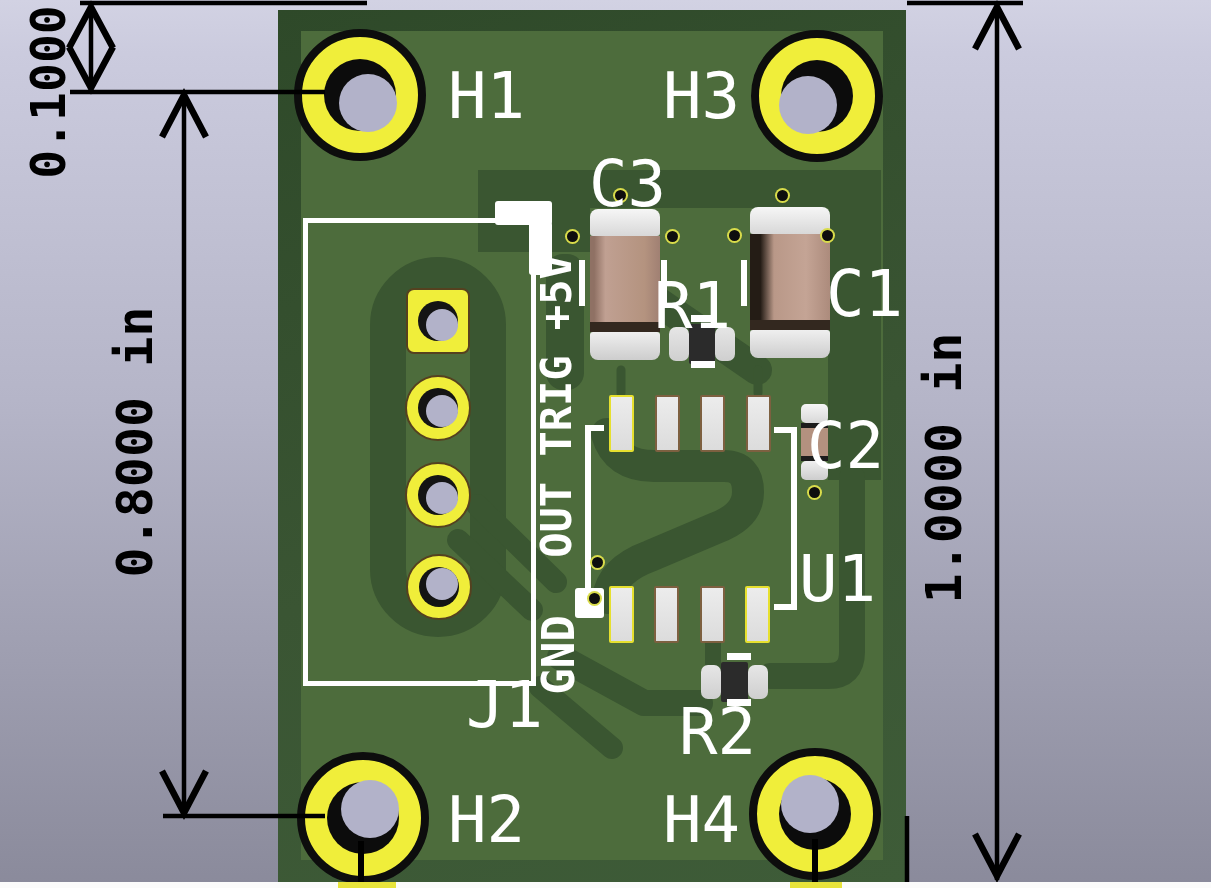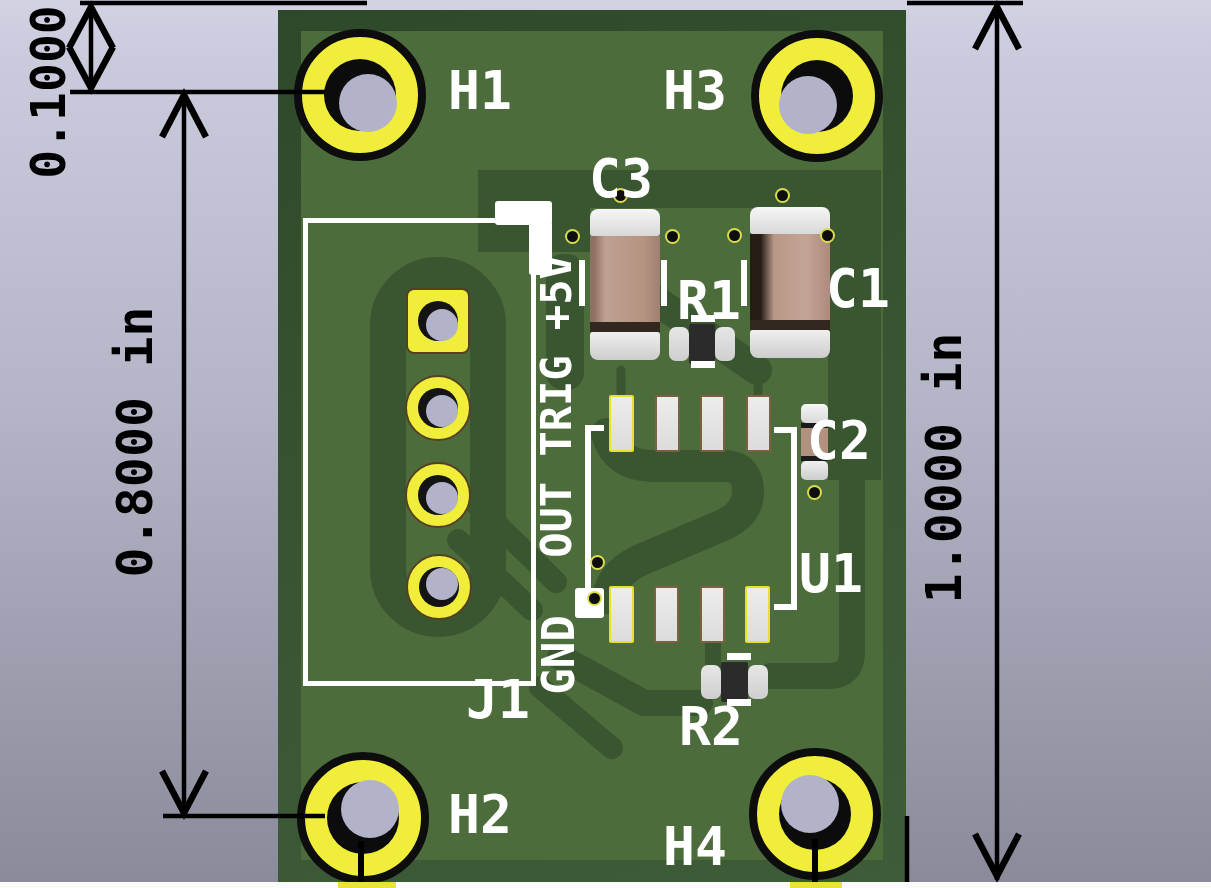--- a/index.html
+++ b/index.html
@@ -31,21 +31,21 @@
   .cap-end.b{background:linear-gradient(180deg,#efefef,#cdcdcd);border-radius:3px 3px 8px 8px;height:28px;}
   .cap-body{flex:1;border-bottom:10px solid #33281f;}
   .body-c3{background:linear-gradient(90deg,#8f7164 0%,#8f7164 6%,#c0a092 22%,#b4937f 78%,#a08073 100%);}
   .body-c1{background:linear-gradient(90deg,#241c15 0%,#241c15 13%,#b99888 30%,#c4a495 70%,#ac8b7c 100%);}
   .res{display:flex;align-items:center;}
   .res-end{width:20px;height:34px;background:linear-gradient(180deg,#e6e6e6,#cfcfcf);border-radius:7px;}
   .res-body{width:27px;height:40px;background:#2b2b2b;border-radius:2px;}
   .silk{background:#fff;}
   .via{width:11px;height:11px;border-radius:50%;background:#0e0e0e;box-shadow:0 0 0 2px #d9dc4b;}
   
-  .ref{color:#fff;font-size:53px;font-weight:bold;line-height:1;white-space:pre;}
+  .ref{color:#fff;font-size:64px;font-weight:normal;line-height:1;white-space:pre;}
   .vtext{display:flex;align-items:center;justify-content:center;transform:rotate(-90deg);transform-origin:0 0;line-height:1;white-space:pre;}
   .vsilk{color:#fff;font-weight:bold;}
   .dimtxt{color:#000;font-weight:bold;}
 </style>
 </head>
 <body>
 
 <div id="stage">
 
   <div class="abs board-outer" style="left:278px;top:10px;width:628px;height:872px"></div>
@@ -169,24 +169,24 @@
   <div class="abs via" style="left:729px;top:230px"></div>
   <div class="abs via" style="left:777px;top:190px"></div>
   <div class="abs via" style="left:822px;top:230px"></div>
   <div class="abs via" style="left:592px;top:557px"></div>
   <div class="abs via" style="left:589px;top:593px"></div>
   <div class="abs via" style="left:809px;top:487px"></div>
 
   <div class="abs ref" style="left:448px;top:64px">H1</div>
   <div class="abs ref" style="left:663px;top:64px">H3</div>
   <div class="abs ref" style="left:448px;top:788px">H2</div>
-  <div class="abs ref" style="left:663px;top:820px">H4</div>
+  <div class="abs ref" style="left:663px;top:788px">H4</div>
   <div class="abs ref" style="left:589px;top:152px">C3</div>
   <div class="abs ref" style="left:826px;top:262px">C1</div>
-  <div class="abs ref" style="left:677px;top:274px">R1</div>
+  <div class="abs ref" style="left:654px;top:274px">R1</div>
   <div class="abs ref" style="left:807px;top:414px">C2</div>
   <div class="abs ref" style="left:799px;top:547px">U1</div>
   <div class="abs ref" style="left:466px;top:673px">J1</div>
   <div class="abs ref" style="left:679px;top:700px">R2</div>
 
   <div class="abs vtext vsilk" style="left:534px;top:556px;width:300px;height:46px;font-size:42px">OUT TRIG +5V</div>
   <div class="abs vtext vsilk" style="left:539px;top:697px;width:84px;height:40px;font-size:44px">GND</div>
 
   <svg class="abs" style="left:0;top:0" width="1211" height="888">
     <g fill="none" stroke="#000" stroke-width="4.5">

